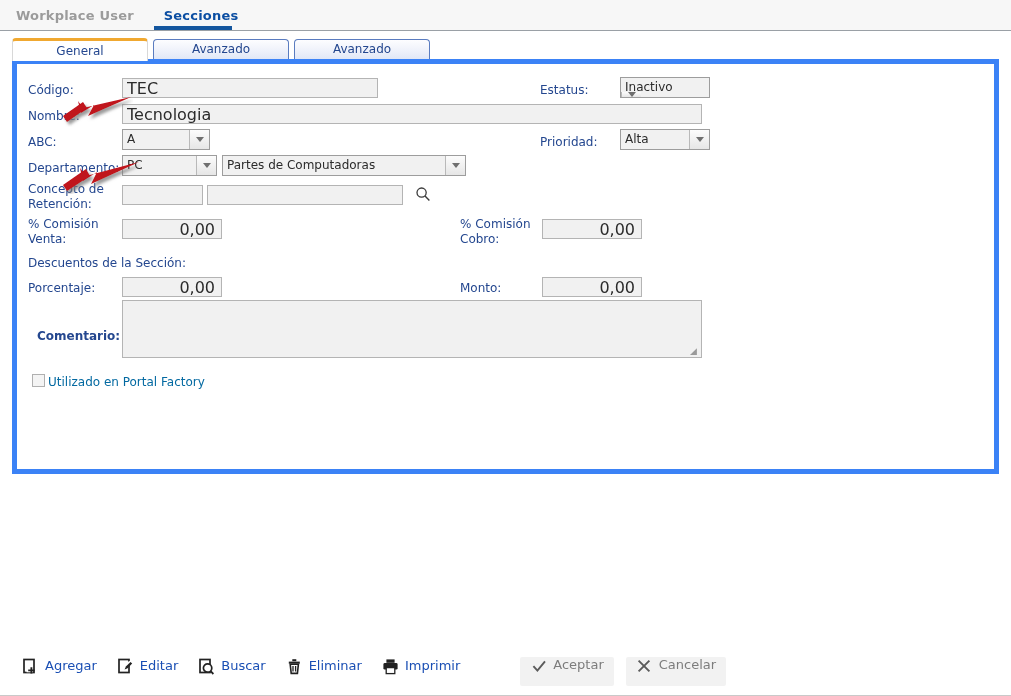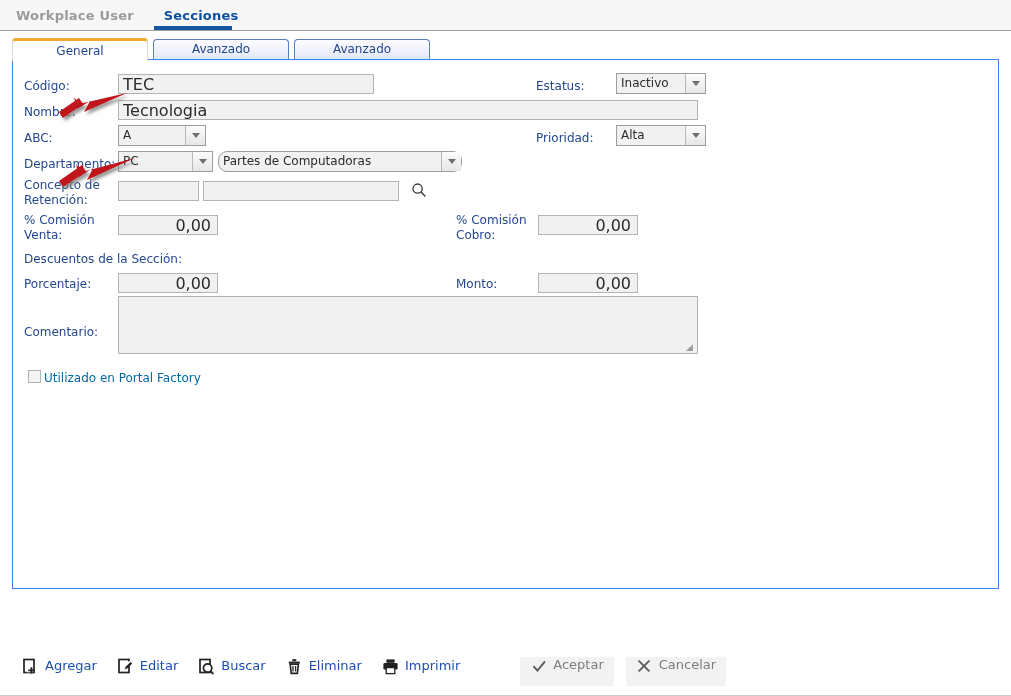--- a/index.html
+++ b/index.html
@@ -49,22 +49,22 @@
   }
   .tab.active{
     width:136px;height:23px;line-height:20px;
     background:#ffffff;
     border:1px solid #d8d8d8;border-top:3px solid #f0a830;border-bottom:none;
     z-index:3;
   }
 
   
   .contentbox{
-    position:absolute;left:12px;top:28px;width:987px;height:530px;
-    background:#ffffff;border:1px solid #3b82f6;box-sizing:border-box;padding-left:8px;
+    position:absolute;left:12px;top:28px;width:987px;height:415px;
+    background:#ffffff;border:5px solid #3b82f6;box-sizing:border-box;padding-left:8px;
   }
 
   
   .lbl{position:absolute;color:#24478f;font-size:12px;line-height:15px;white-space:pre-line;}
   .txt{
     position:absolute;box-sizing:border-box;height:20px;
     background:#f1f1f1;border:1px solid #b4b4b4;
     font-family:"DejaVu Sans","Liberation Sans",sans-serif;
     font-size:16px;color:#2b2b2b;padding:0 4px;line-height:18px;
     outline:none;
@@ -146,21 +146,21 @@
       <div class="tab inactive">Avanzado</div>
       <div class="tab inactive">Avanzado</div>
     </div>
 
     <div class="contentbox">
 
       <div class="lbl" style="left:11px;top:19px;">Código:</div>
       <input class="txt" style="left: 105px; top: 14px; width: 256px;" value="TEC">
 
       <div class="lbl" style="left:523px;top:19px;">Estatus:</div>
-      <div class="sel" style="left:603px;top:13px;width:90px;">
+      <div class="sel" style="left:603px;top:13px;width:90px;flex-direction:column;">
         <div class="val">Inactivo</div>
         <div class="arrowbtn">
             <i></i>
           </div>
       </div>
 
       <div class="lbl" style="left:11px;top:45px;">Nombre:</div>
       <input class="txt" style="left: 105px; top: 40px; width: 580px;" value="Tecnologia">
 
       <div class="lbl" style="left:11px;top:71px;">ABC:</div>
@@ -179,21 +179,21 @@
           </div>
       </div>
 
       <div class="lbl" style="left:11px;top:97px;">Departamento:</div>
       <div class="sel" style="left:105px;top:91px;width:95px;">
         <div class="val">PC</div>
         <div class="arrowbtn">
             <i></i>
           </div>
       </div>
-      <div class="sel" style="left:205px;top:91px;width:244px;border-radius:9px;">
+      <div class="sel" style="left:205px;top:91px;width:244px;">
         <div class="val">Partes de Computadoras</div>
         <div class="arrowbtn">
             <i></i>
           </div>
       </div>
 
       <div class="lbl" style="left:11px;top:118px;width:90px;">Concepto de
 Retención:</div>
       <input class="txt" style="left: 105px; top: 121px; width: 81px;" value="">
       <input class="txt" style="left: 190px; top: 121px; width: 196px;" value="">
@@ -211,21 +211,21 @@
       <input class="txt num" style="left: 525px; top: 155px; width: 100px;" value="0,00">
 
       <div class="lbl" style="left:11px;top:192px;">Descuentos de la Sección:</div>
 
       <div class="lbl" style="left:11px;top:217px;">Porcentaje:</div>
       <input class="txt num" style="left: 105px; top: 213px; width: 100px;" value="0,00">
 
       <div class="lbl" style="left:443px;top:217px;">Monto:</div>
       <input class="txt num" style="left: 525px; top: 213px; width: 100px;" value="0,00">
 
-      <div class="lbl" style="left:11px;top:265px;">Comentario:</div>
+      <div class="lbl" style="left:20px;top:265px;font-weight:bold;">Comentario:</div>
       <textarea class="ta" style="left: 105px; top: 236px; width: 580px; height: 58px;"></textarea>
       <div class="ta-grip" style="left:673px;top:283px;">◢</div>
 
       <div class="chk" style="left:15px;top:310px;"></div>
       <div class="chklabel" style="left:31px;top:311px;">Utilizado en Portal Factory</div>
 
       <svg class="arrow" style="left:44px;top:31px;" width="72" height="32" viewBox="0 0 72 32">
         <defs>
           <filter id="sh1" x="-40%" y="-40%" width="200%" height="200%">
             <feDropShadow dx="2.5" dy="3" stdDeviation="1.8" flood-color="#7a7a7a" flood-opacity="0.75"></feDropShadow>

